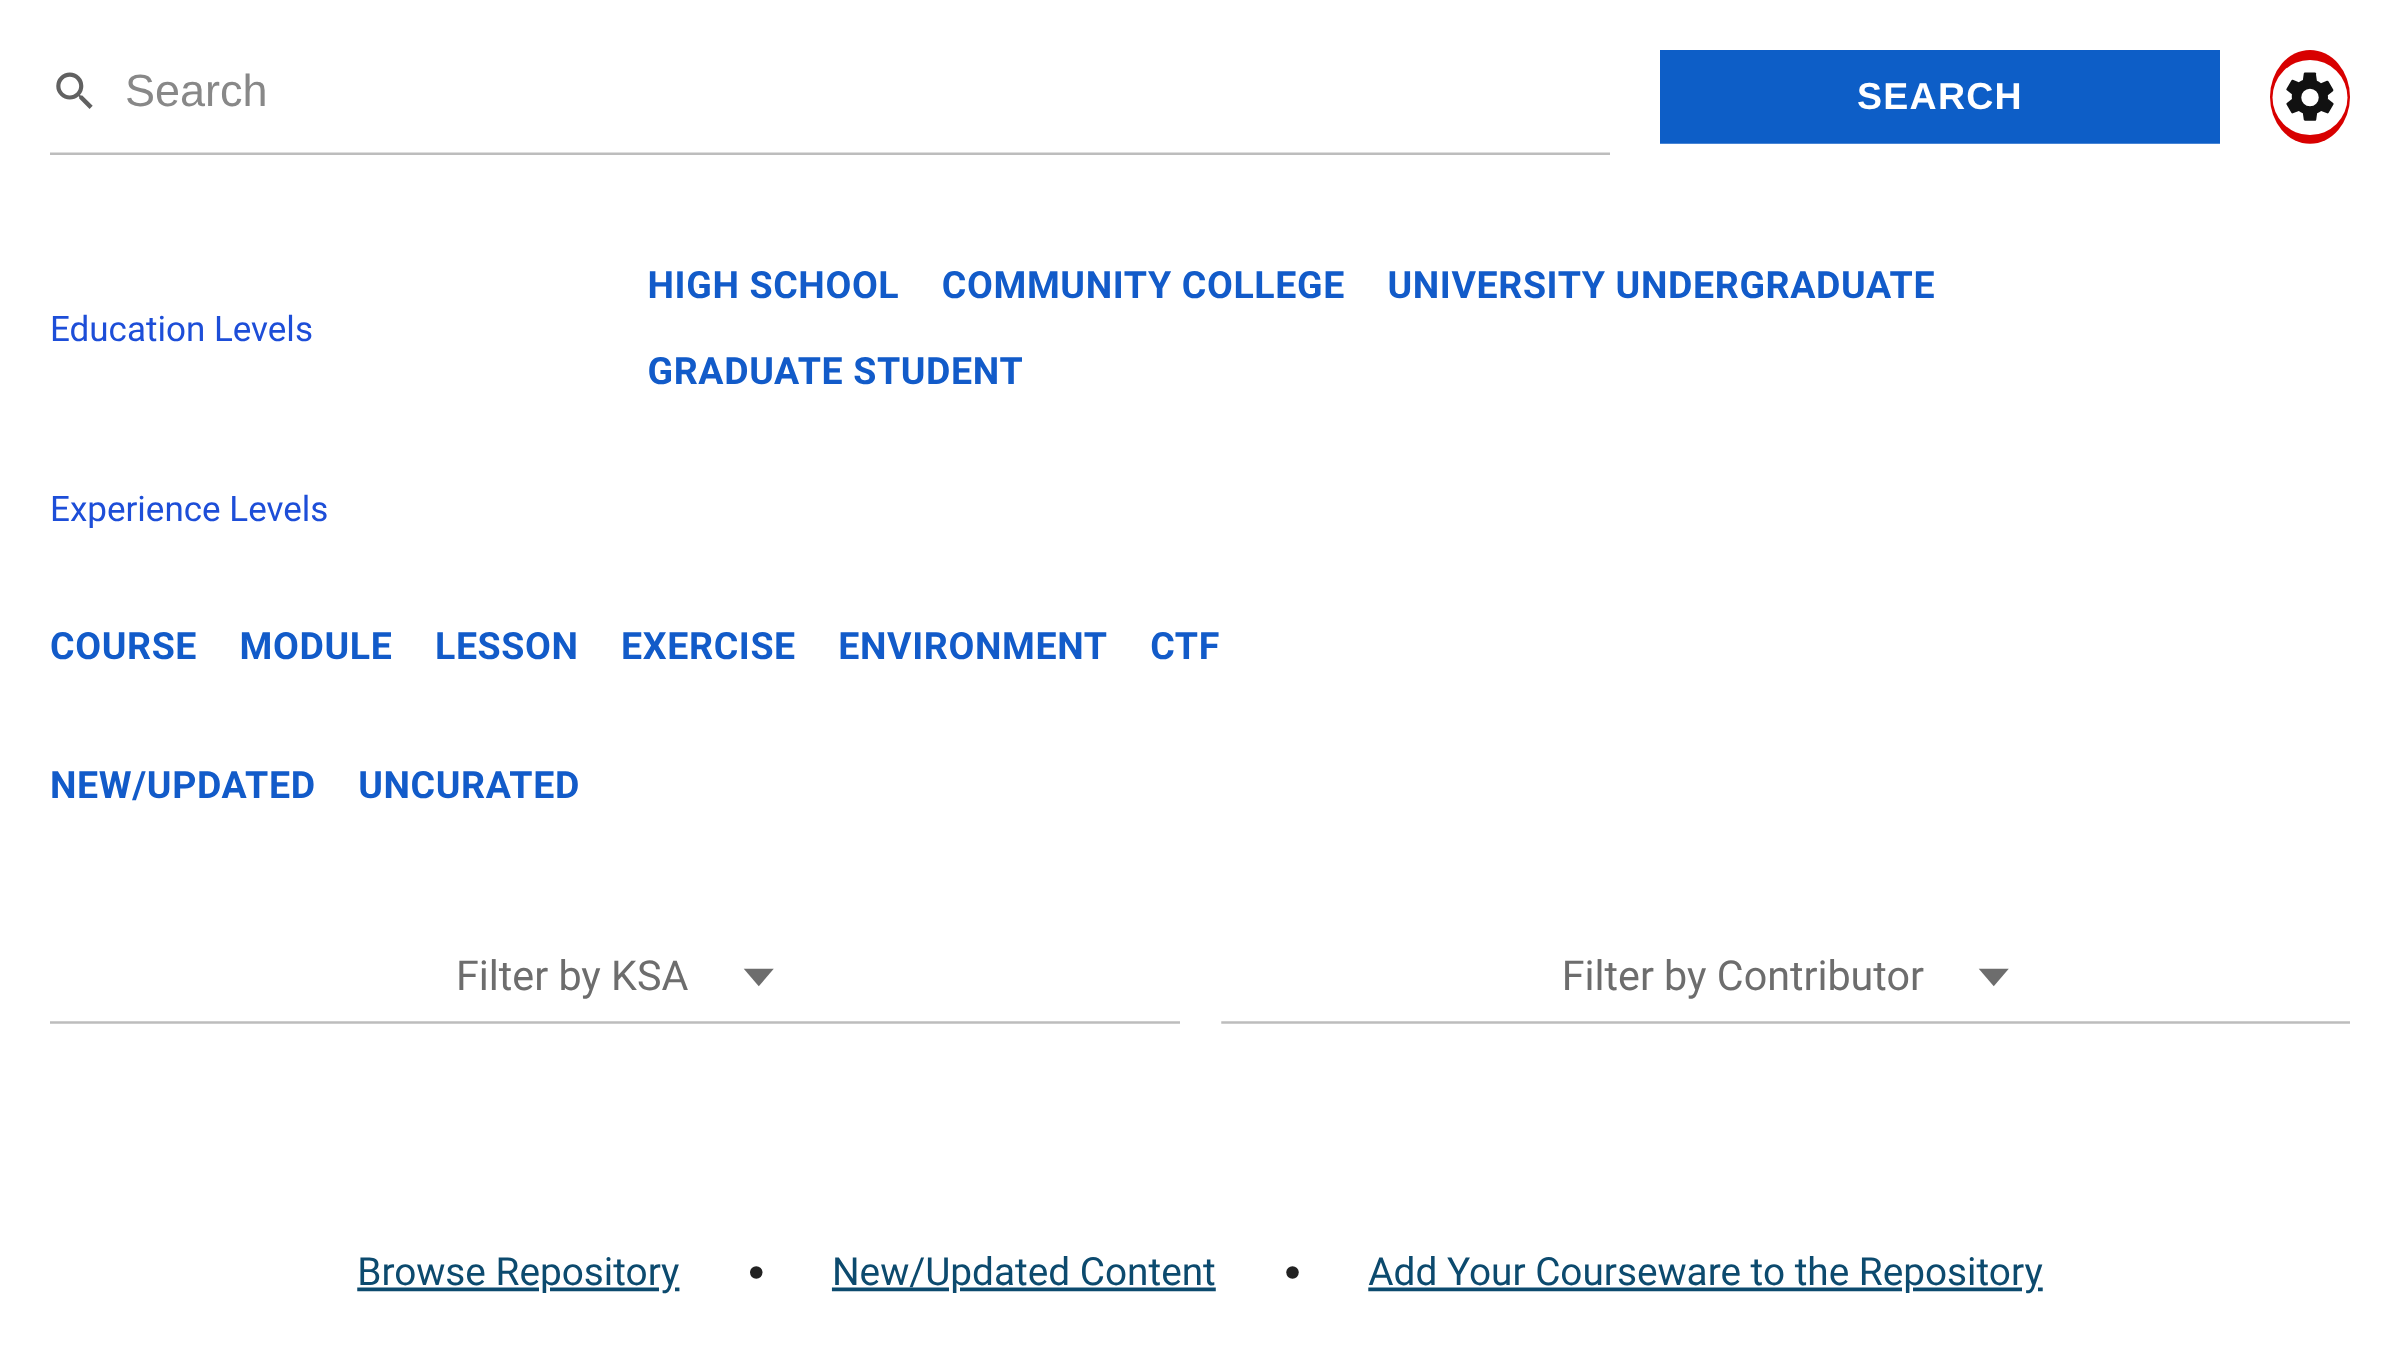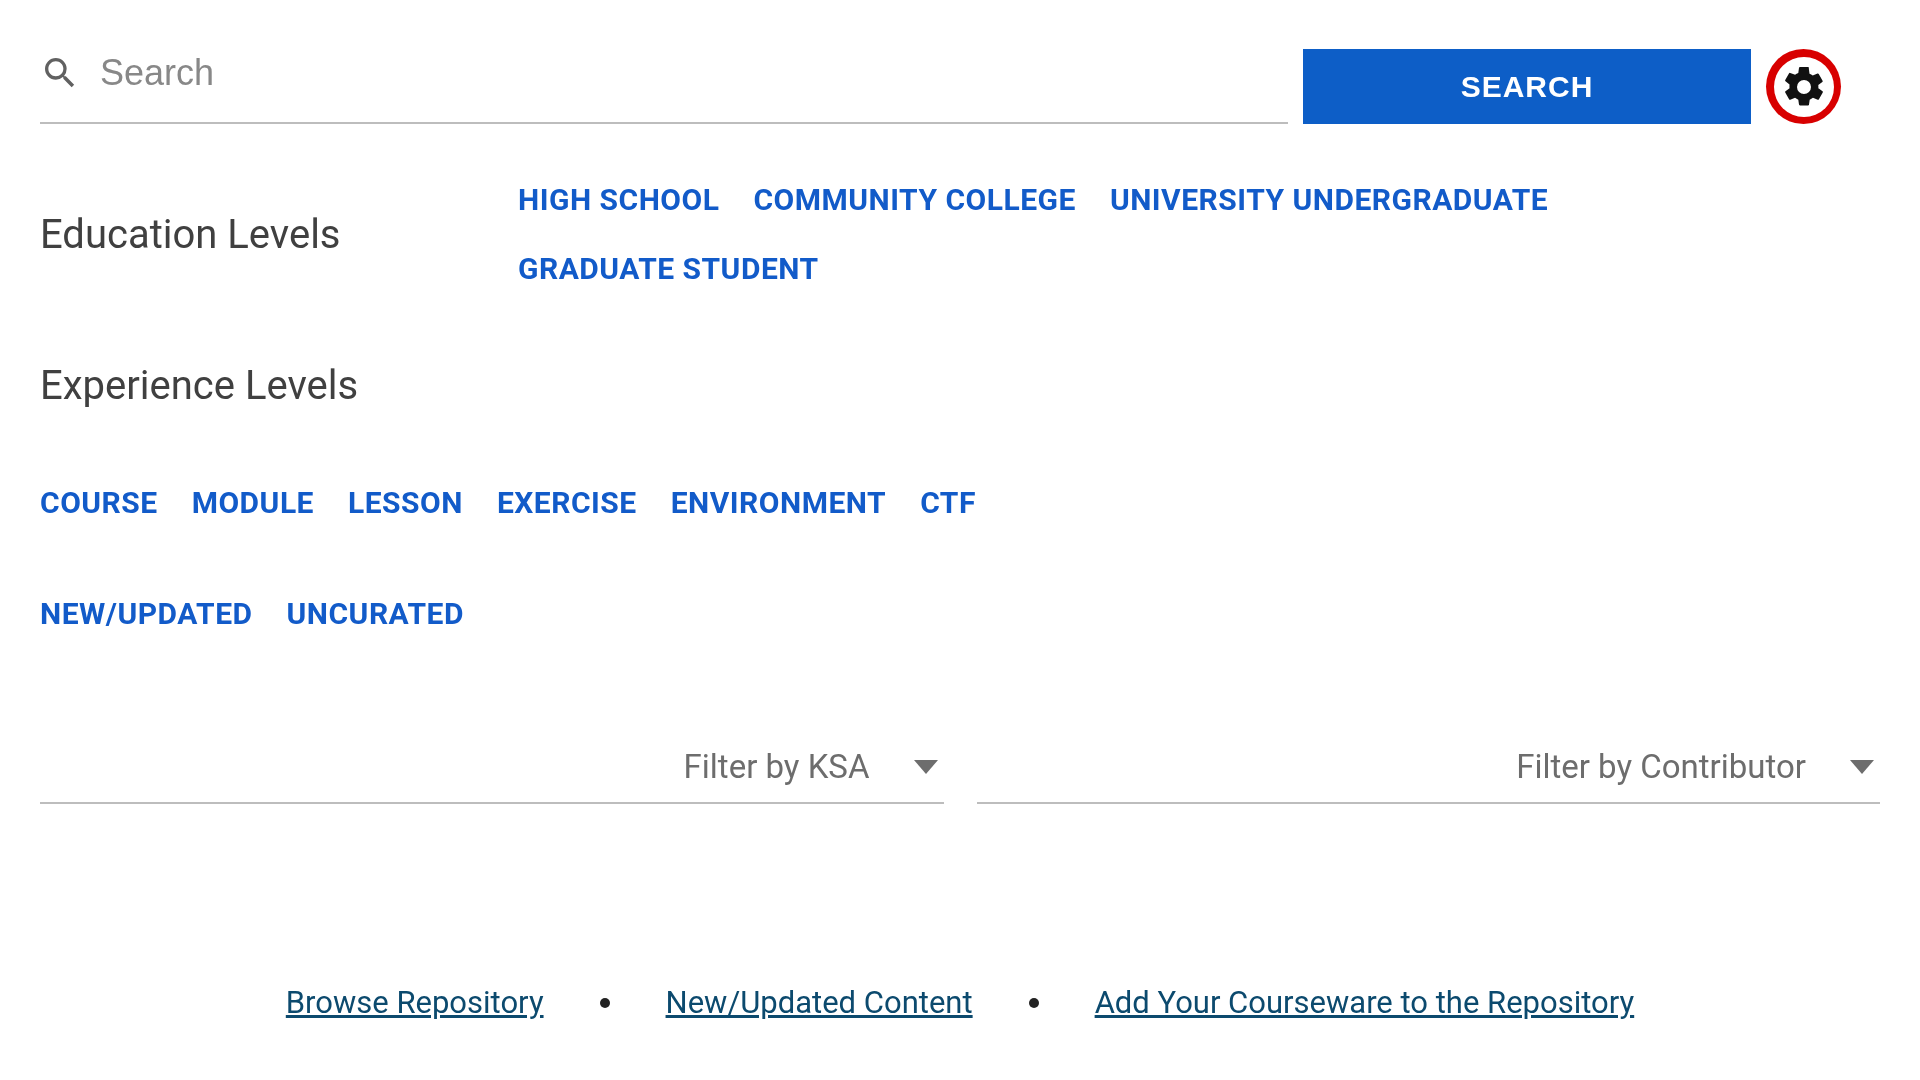--- a/index.html
+++ b/index.html
@@ -1,38 +1,38 @@
 <!DOCTYPE html>
 <html><head>
 <meta charset="utf-8">
 <style>
   * { box-sizing: border-box; margin: 0; padding: 0; }
   html, body { width: 1920px; height: 1080px; font-family: Roboto, Arial, sans-serif; background: #fff; color: #212121; }
   body { padding: 40px 40px 0 40px; }
 
-  .top-row { display: flex; align-items: flex-end; gap: 15px; margin-bottom: 58px; }
+  .top-row { display: flex; align-items: flex-start; gap: 40px; margin-bottom: 87px; }
   .search-wrap { display: flex; align-items: center; flex: 0 0 1248px; border-bottom: 2px solid #bdbdbd; padding: 12px 0 28px 0; }
   .search-icon { width: 40px; height: 40px; margin-right: 20px; fill: #616161; }
   .search-input { border: none; outline: none; font-size: 36px; color: #555; flex: 1; background: transparent; }
   .search-input::placeholder { color: #888; }
 
   .search-btn { flex: 0 0 448px; height: 75px; background: #0d5ec7; color: #fff; border: none; font-size: 30px; font-weight: 700; letter-spacing: 1px; cursor: pointer; }
 
   .gear-wrap { width: 75px; height: 75px; border-radius: 50%; background: #d80000; display: flex; align-items: center; justify-content: center; cursor: pointer; }
   .gear-inner { width: 60px; height: 60px; border-radius: 50%; background: #fff; display: flex; align-items: center; justify-content: center; }
   .gear-inner svg { width: 48px; height: 48px; fill: #111; }
 
   .filter-rows { display: flex; flex-direction: column; gap: 76px; margin-bottom: 100px; }
   .filter-row { display: flex; align-items: center; }
-  .filter-label { flex: 0 0 478px; font-size: 40px; color: #404040; font-weight: 400; }
+  .filter-label { flex: 0 0 478px; font-size: 28px; color: #1d4ed8; font-weight: 400; }
   .chips { display: flex; gap: 34px; flex-wrap: wrap; }
   .chip { font-size: 30px; font-weight: 700; color: #125bc9; cursor: pointer; letter-spacing: 0.5px; }
 
   .selects-row { display: flex; gap: 33px; margin-bottom: 180px; }
-  .select { flex: 1; border-bottom: 2px solid #bdbdbd; padding: 16px 6px; display: flex; justify-content: flex-end; align-items: center; cursor: pointer; gap: 44px; }
+  .select { flex: 1; border-bottom: 2px solid #bdbdbd; padding: 16px 6px; display: flex; justify-content: center; align-items: center; cursor: pointer; gap: 44px; }
   .select-label { font-size: 33px; color: #6d6d6d; }
   .triangle { width: 0; height: 0; border-left: 12px solid transparent; border-right: 12px solid transparent; border-top: 14px solid #6d6d6d; }
 
   .bottom-links { display: flex; justify-content: center; align-items: center; gap: 56px; font-size: 31px; }
   .bottom-links a { color: #0c4a6e; text-decoration: underline; cursor: pointer; }
   .dot { width: 10px; height: 10px; border-radius: 50%; background: #222; }
 </style>
 </head>
 <body>
 

